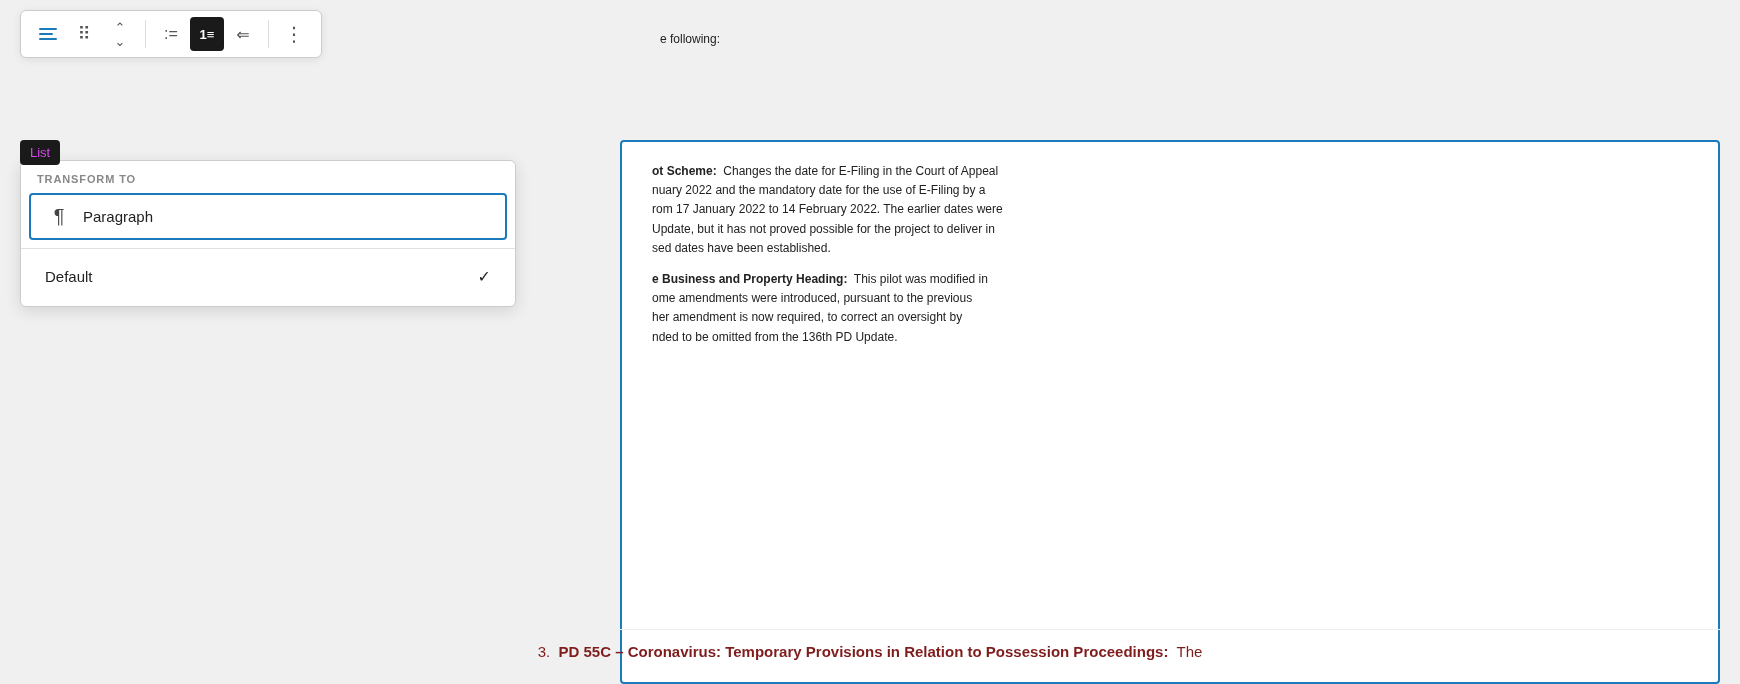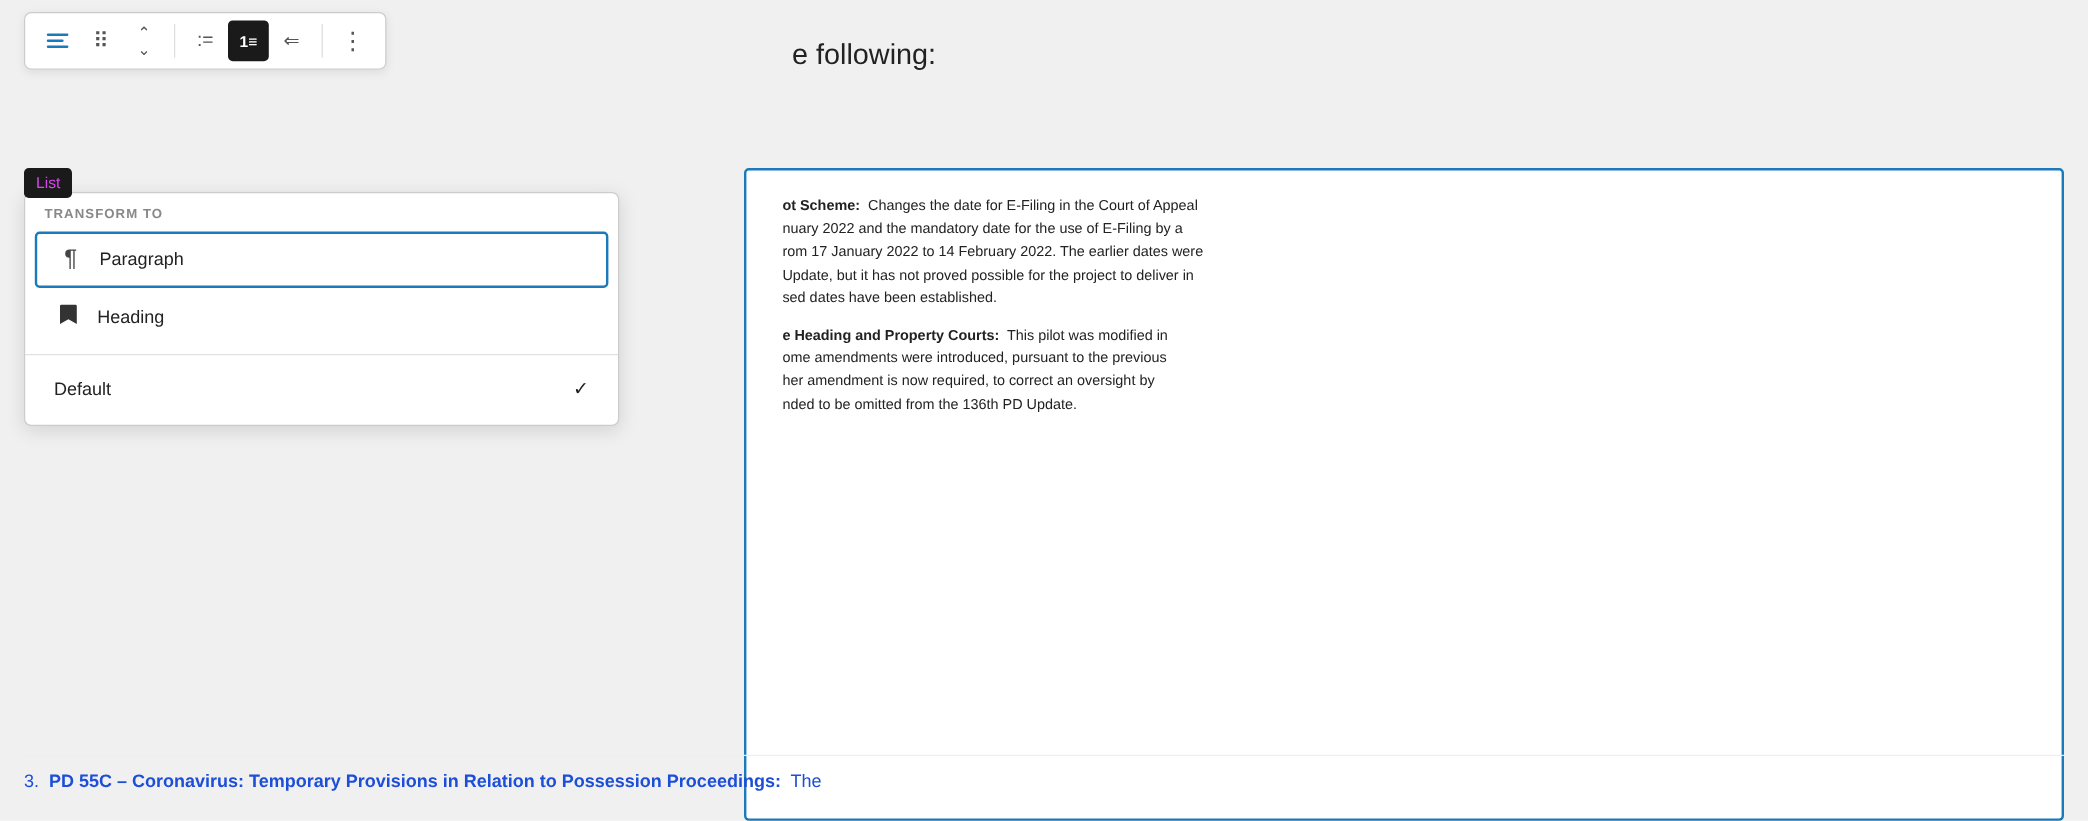--- a/index.html
+++ b/index.html
@@ -154,23 +154,24 @@
       margin-bottom: 12px;
     }
 
     .doc-footer {
       position: absolute;
       bottom: 10px;
       left: 20px;
       right: 20px;
       font-size: 15px;
       line-height: 1.6;
-      color: #1d4ed8;
+      color: #7f1d1d;
       padding: 10px 0;
       border-top: 1px solid #eee;
+      text-align: center;
     }
 
     
     .updown-icon {
       display: flex;
       flex-direction: column;
       align-items: center;
       gap: 1px;
     }
 
@@ -240,65 +241,57 @@
     </button>
   </div>
 
   <div class="toolbar-divider"></div>
 
   <button class="toolbar-btn" title="More">
     <span style="font-size:20px; color:#555;">⋮</span>
   </button>
 </div>
 
-<div style="position: absolute; top: 32px; left: 660px; font-size: 24px; color: #222;">
+<div style="position: absolute; top: 32px; left: 660px; font-size: 12px; color: #222;">
   <span>e following:</span>
 </div>
 
 <div class="list-tooltip">
   <span>List</span>
 </div>
 
 <div class="dropdown-panel">
   <div class="dropdown-section-label">TRANSFORM TO</div>
 
   <div class="dropdown-item selected">
     <span class="dropdown-item-icon" style="font-size:20px;">¶</span>
     <span>Paragraph</span>
   </div>
 
-  <div class="dropdown-item">
-    <span class="dropdown-item-icon">
-      <svg width="18" height="20" viewBox="0 0 18 20" fill="none" xmlns="http://www.w3.org/2000/svg">
-        <path d="M3 2h12a1 1 0 0 1 1 1v15l-7-4-7 4V3a1 1 0 0 1 1-1z" fill="#333"></path>
-      </svg>
-    </span>
-    <span>Heading</span>
-  </div>
 
   <div class="dropdown-divider"></div>
 
 
   <div class="dropdown-item">
     <span>Default</span>
     <span class="dropdown-check">✓</span>
   </div>
 
 </div>
 
 <div class="doc-content">
   <p>
     <strong>ot Scheme:</strong>&nbsp; Changes the date for E-Filing in the Court of Appeal<br>
     nuary 2022 and the mandatory date for the use of E-Filing by a<br>
     rom 17 January 2022 to 14 February 2022. The earlier dates were<br>
     Update, but it has not proved possible for the project to deliver in<br>
     sed dates have been established.
   </p>
   <p>
-    <strong>e Heading and Property Courts:</strong>&nbsp; This pilot was modified in<br>
+    <strong>e Business and Property Heading:</strong>&nbsp; This pilot was modified in<br>
     ome amendments were introduced, pursuant to the previous<br>
     her amendment is now required, to correct an oversight by<br>
     nded to be omitted from the 136th PD Update.
   </p>
 </div>
 
 <div class="doc-footer">
   <span>3. &nbsp;<strong>PD 55C – Coronavirus: Temporary Provisions in Relation to Possession Proceedings:</strong>&nbsp; The</span>
 </div>
 

